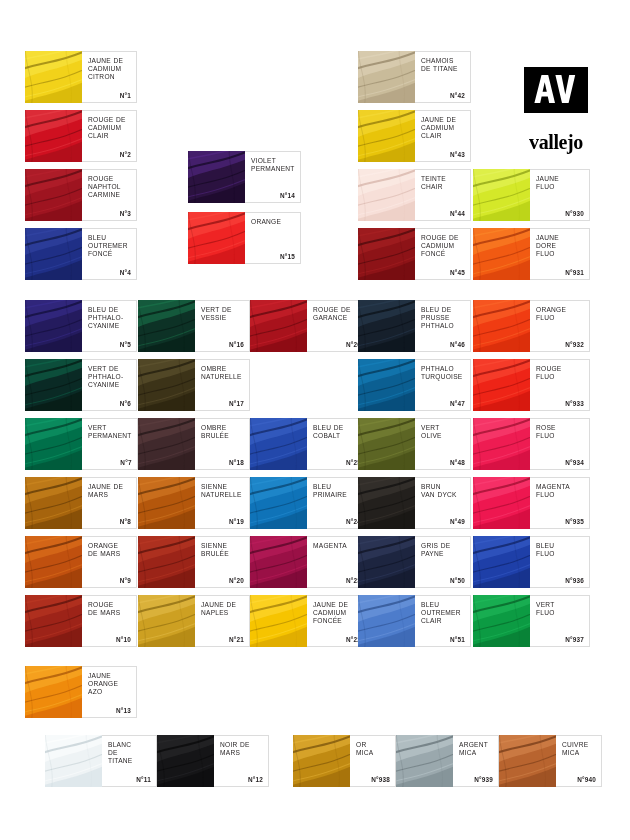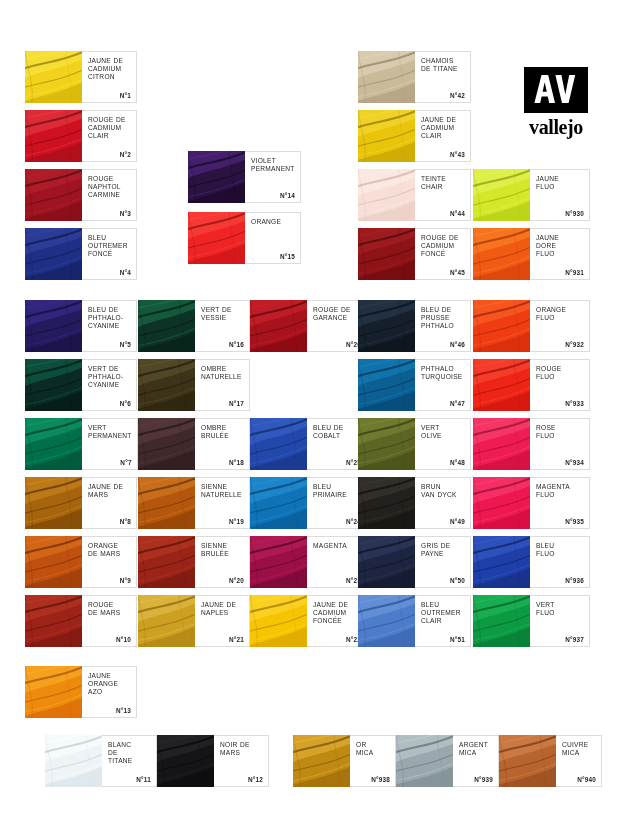--- a/index.html
+++ b/index.html
@@ -56,21 +56,21 @@
     white-space:nowrap;
   }
 
   
   #logo{position:absolute;left:524px;top:67px;width:64px;}
   #logo .box{
     width:64px;height:46px;background:#000;position:relative;overflow:hidden;
   }
   #logo .box svg{position:absolute;left:0;top:0;}
   #logo .wordmark{
-    margin-top:4px;text-align:center;
+    margin-top:19px;text-align:center;
     font-family:"Liberation Serif",serif;
     font-weight:700;font-size:20px;line-height:21px;
     color:#000;letter-spacing:-.4px;
   }
 </style>
 </head>
 <body>
 
 <div id="sheet">
 

